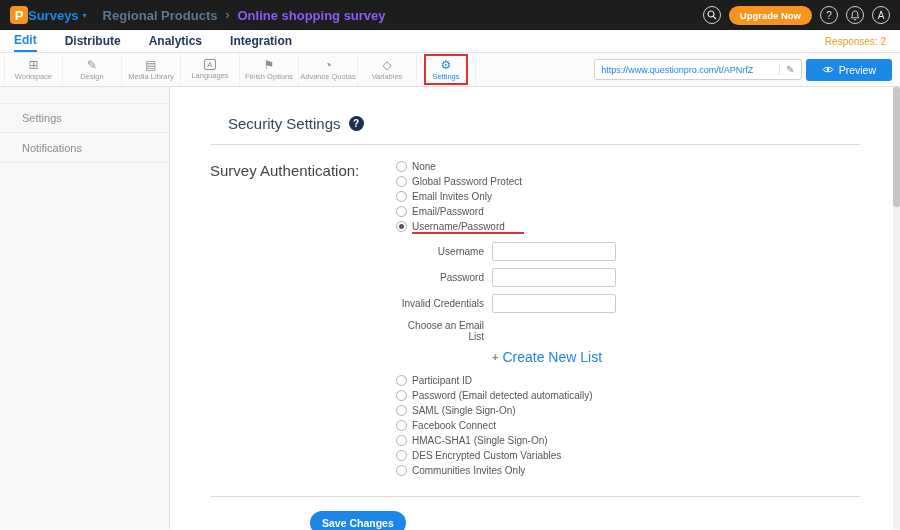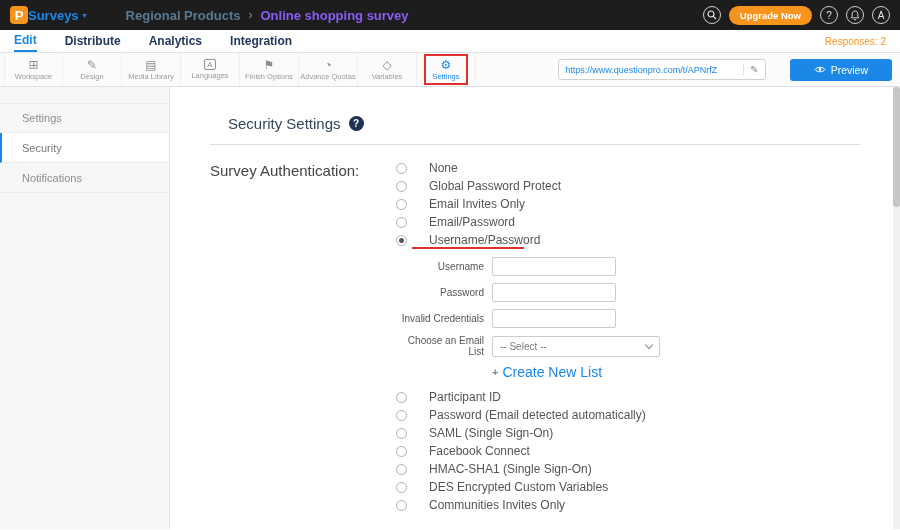--- a/index.html
+++ b/index.html
@@ -6,21 +6,21 @@
   html,body { width:900px; height:530px; overflow:hidden; }
   body { font-family:"Liberation Sans","DejaVu Sans",sans-serif; background:#fff; }
 
   
   .topbar { height:30px; background:#1d1d1d; display:flex; align-items:center; padding:0 10px; }
   .logo { width:18px; height:18px; background:#f7941e; border-radius:4px; color:#fff; font-weight:bold;
           font-size:13px; display:flex; align-items:center; justify-content:center; }
   .product { color:#1b87e6; font-size:13px; font-weight:bold; display:flex; align-items:center; gap:4px; cursor:pointer; }
   .product .caret { font-size:8px; margin-top:1px; }
   .breadcrumb { display:flex; align-items:center; margin-left:16px; font-size:13px; }
-  .bc-parent { color:#5a7a93; font-weight:bold; cursor:pointer;margin-left:23px; }
+  .bc-parent { color:#5a7a93; font-weight:bold; cursor:pointer; }
   .bc-sep { color:#8a8a8a; margin:0 8px; font-size:12px; }
   .bc-current { color:#8b5cf6; font-weight:bold; }
   .topbar-right { margin-left:auto; display:flex; align-items:center; gap:8px; }
   .icon-circle { width:18px; height:18px; border:1px solid #cfcfcf; border-radius:50%; color:#e6e6e6;
                  display:flex; align-items:center; justify-content:center; font-size:10px; cursor:pointer; background:transparent; }
   .upgrade { background:#f7941e; color:#fff; border:none; border-radius:10px; font-size:9.5px; font-weight:bold;
              padding:4px 11px; cursor:pointer; font-family:inherit; }
 
   
   .nav { height:23px; background:#fff; border-bottom:1px solid #e2e2e2; display:flex; align-items:center; padding:0 14px; gap:28px; }
@@ -31,25 +31,25 @@
   
   .toolbar { height:34px; background:#fbfbfb; border-bottom:1px solid #e0e0e0; display:flex; align-items:stretch; padding-left:4px; }
   .tool { width:59px; display:flex; flex-direction:column; align-items:center; justify-content:center; gap:1px;
           border-right:1px solid #efefef; position:relative; cursor:pointer; background:#fbfbfb; }
   .tool:first-child { border-left:1px solid #efefef; }
   .tool .glyph { font-size:12px; color:#8f8f8f; line-height:12px; }
   .tool .glyph.boxed { font-size:8px; border:1px solid #8f8f8f; border-radius:2px; padding:0 2px; line-height:9px; }
   .tool .tlabel { font-size:7.5px; color:#9b9b9b; white-space:nowrap; }
   .tool.active .glyph, .tool.active .tlabel { color:#1b87e6; }
   .red-box { position:absolute; left:7px; right:7px; top:1px; bottom:1px; border:2px solid #e03131; pointer-events:none; }
-  .toolbar-right { margin-left:auto; display:flex; align-items:center; gap:24px; padding-right:8px; }
+  .toolbar-right { margin-left:auto; display:flex; align-items:center; gap:4px; padding-right:8px; }
   .url-wrap { display:flex; align-items:center; border:1px solid #d0d0d0; border-radius:3px; background:#fff; height:21px; padding:0 6px; gap:6px; }
   .url-input { border:none; outline:none; font-size:9px; color:#1b87e6; width:172px; font-family:inherit; background:transparent; }
   .pencil { color:#8a8a8a; font-size:10px; border-left:1px solid #e2e2e2; padding-left:6px; cursor:pointer; }
-  .preview-btn { background:#1b87e6; color:#fff; border:none; border-radius:3px; height:22px; padding:0 24px;
+  .preview-btn { background:#1b87e6; color:#fff; border:none; border-radius:3px; height:22px; padding:0 16px;
                  font-size:10.5px; display:flex; align-items:center; gap:5px; cursor:pointer; font-family:inherit; }
 
   
   .bodywrap { display:flex; height:442px; position:relative; }
   .sidebar { width:170px; background:#f7f7f7; border-right:1px solid #e3e3e3; padding-top:16px; }
   .side-item { height:30px; display:flex; align-items:center; padding-left:22px; font-size:11px; color:#8d8d8d;
                border-bottom:1px solid #ececec; cursor:pointer; }
   .side-item:first-child { border-top:1px solid #ececec; }
   .side-item.active { background:#fff; border-left:2px solid #1b87e6; padding-left:20px; color:#777; }
 
@@ -59,21 +59,21 @@
   .help-badge { width:15px; height:15px; border-radius:50%; background:#1d3154; color:#fff; font-size:10px; font-weight:bold;
                 display:flex; align-items:center; justify-content:center; cursor:pointer; }
   .divider { border-top:1px solid #dcdcdc; margin-top:12px; }
 
   .form { margin-top:16px; display:flex; }
   .auth-label { width:176px; text-align:left; font-size:15px; font-weight:normal; color:#444; padding-top:1px; }
   .options { margin-left:10px; }
   .radio-row { display:flex; align-items:center; gap:5px; margin-bottom:4px; position:relative; }
   .radio { width:11px; height:11px; min-width:11px; border:1px solid #b0b0b0; border-radius:50%; background:#fff; position:relative; cursor:pointer; }
   .radio.checked::after { content:""; position:absolute; left:2px; top:2px; right:2px; bottom:2px; background:#555; border-radius:50%; }
-  .radio-label { font-size:12px; color:#555; cursor:pointer;margin-left:17px; }
+  .radio-label { font-size:10px; color:#555; cursor:pointer; }
   .red-underline { position:absolute; left:16px; bottom:-2px; width:112px; height:2px; background:#e03131; pointer-events:none; }
 
   .fields { margin:10px 0 0 0; }
   .field-row { display:flex; align-items:center; margin-bottom:7px; }
   .field-label { width:88px; text-align:right; font-size:10px; color:#555; margin-right:8px; }
   .field-input { width:124px; height:19px; border:1px solid #ccc; border-radius:2px; font-size:10px; padding:0 4px; font-family:inherit; color:#444; }
   .select-box { width:168px; height:21px; border:1px solid #ccc; border-radius:2px; display:flex; align-items:center;
                 justify-content:space-between; padding:0 7px; font-size:10px; color:#777; background:#fff; cursor:pointer; }
   .select-caret { width:6px; height:6px; border-right:1px solid #888; border-bottom:1px solid #888; transform:rotate(45deg); margin-top:-3px; }
   .create-row { display:flex; align-items:center; gap:4px; margin:0 0 10px 96px; cursor:pointer; }
@@ -175,21 +175,20 @@
         </svg>
       <span>Preview</span>
     </button>
   </div>
 </div>
 
 <div class="bodywrap">
 
   <aside class="sidebar">
     <div class="side-item">Settings</div>
-    <div class="side-item active">Security</div>
     <div class="side-item">Notifications</div>
   </aside>
 
   <main class="main">
     <div class="title-row">
       <span class="title">Security Settings</span>
       <span class="help-badge">?</span>
     </div>
     <div class="divider"></div>
 
@@ -227,24 +226,20 @@
           <div class="field-row">
             <span class="field-label">Password</span>
             <input class="field-input" value="" style="">
           </div>
           <div class="field-row">
             <span class="field-label">Invalid Credentials</span>
             <input class="field-input" value="" style="">
           </div>
           <div class="field-row">
             <span class="field-label">Choose an Email List</span>
-            <div class="select-box">
-              <span>-- Select --</span>
-              <span class="select-caret"></span>
-            </div>
           </div>
           <div class="create-row">
             <span class="plus">+</span>
             <span class="create-link">Create New List</span>
           </div>
         </div>
 
         <div class="radio-row">
           <span class="radio"></span>
           <span class="radio-label">Participant ID</span>

